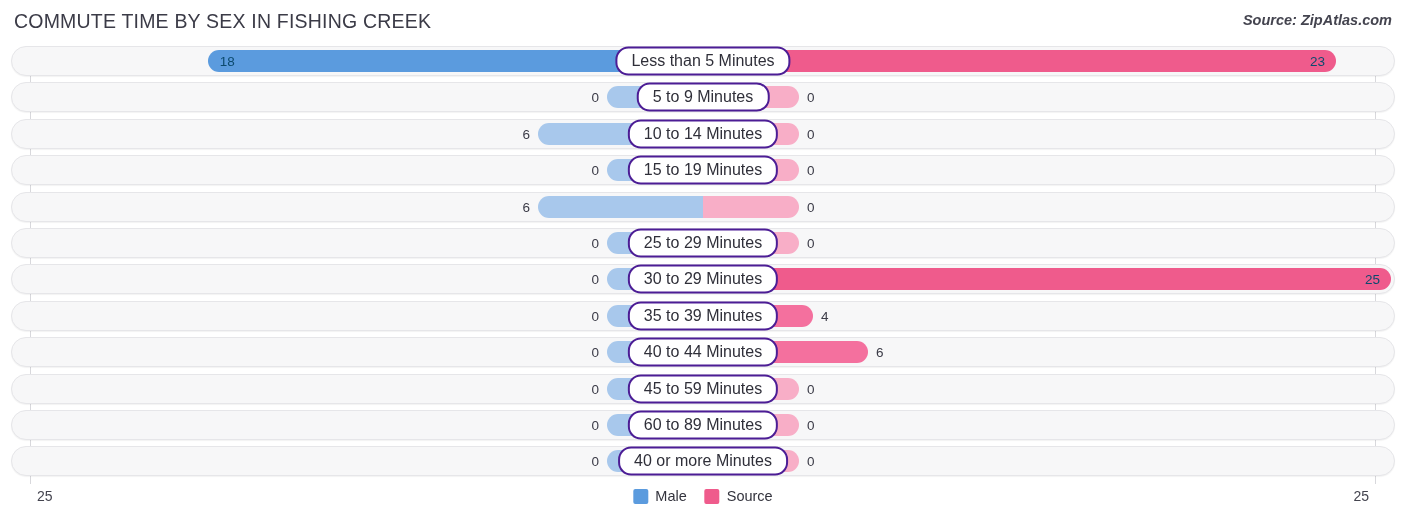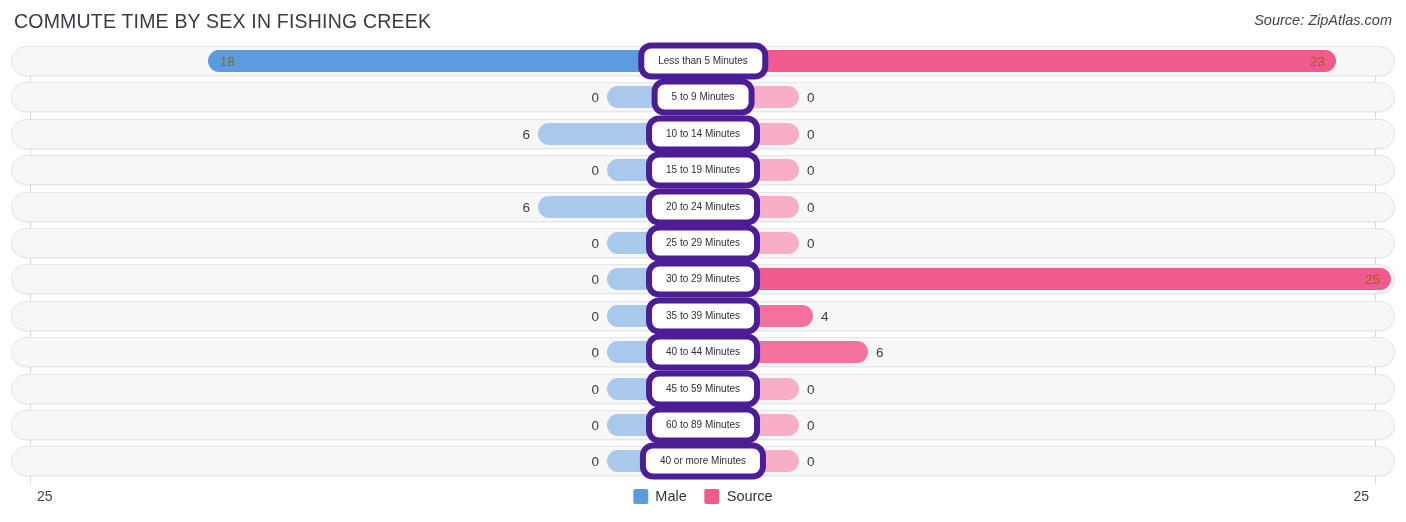--- a/index.html
+++ b/index.html
@@ -34,21 +34,21 @@
     color: #3b3b47;
     font-weight: 400;
     white-space: nowrap;
   }
   #source-label {
     position: absolute;
     right: 14px;
     top: 12px;
     font-size: 14.5px;
     font-style: italic;
-    font-weight: normal;
+    font-weight: bold;
     color: #44444f;
     white-space: nowrap;
     text-align: center;
   }
 
   
   #plot {
     position: absolute;
     left: 0;
     top: 46px;
@@ -108,35 +108,35 @@
   }
 
   .bar-value {
     position: absolute;
     top: 50%;
     transform: translateY(-50%);
     font-size: 13.5px;
     color: #3b3b47;
     white-space: nowrap;
   }
-  .bar-value.inside { color: #a16207; }
+  .bar-value.inside { color: #0c4a6e; }
   .bar-value.male-val   { }
   .bar-value.female-val { }
 
   
   .center-label {
     position: absolute;
     top: 50%;
     left: 50%;
     transform: translate(-50%, -50%);
     background: #ffffff;
-    border: 6px solid #4c1d95;
+    border: 2px solid #4c1d95;
     border-radius: 13px;
     padding: 3px 14px 4px 14px;
-    font-size: 10px;
+    font-size: 16px;
     color: #2f2f39;
     white-space: nowrap;
     z-index: 5;
     line-height: 18px;
   }
 
   
   #footer {
     position: absolute;
     left: 0;
@@ -243,21 +243,20 @@
         <div class="row" style="top: 145.6px;">
           <div class="track"></div>
           <div class="bar-wrap male">
             <div class="bar male" style="width: 165.12px; background: rgb(168, 200, 236);"></div>
             <span class="bar-value male-val" style="right: 173.12px;">6</span>
           </div>
           <div class="bar-wrap female">
             <div class="bar female" style="width: 96px; background: rgb(248, 174, 199);"></div>
             <span class="bar-value female-val" style="left: 104px;">0</span>
           </div>
-          <div class="center-label">20 to 24 Minutes</div>
         </div>
         <div class="row" style="top: 182px;">
           <div class="track"></div>
           <div class="bar-wrap male">
             <div class="bar male" style="width: 96px; background: rgb(168, 200, 236);"></div>
             <span class="bar-value male-val" style="right: 104px;">0</span>
           </div>
           <div class="bar-wrap female">
             <div class="bar female" style="width: 96px; background: rgb(248, 174, 199);"></div>
             <span class="bar-value female-val" style="left: 104px;">0</span>

